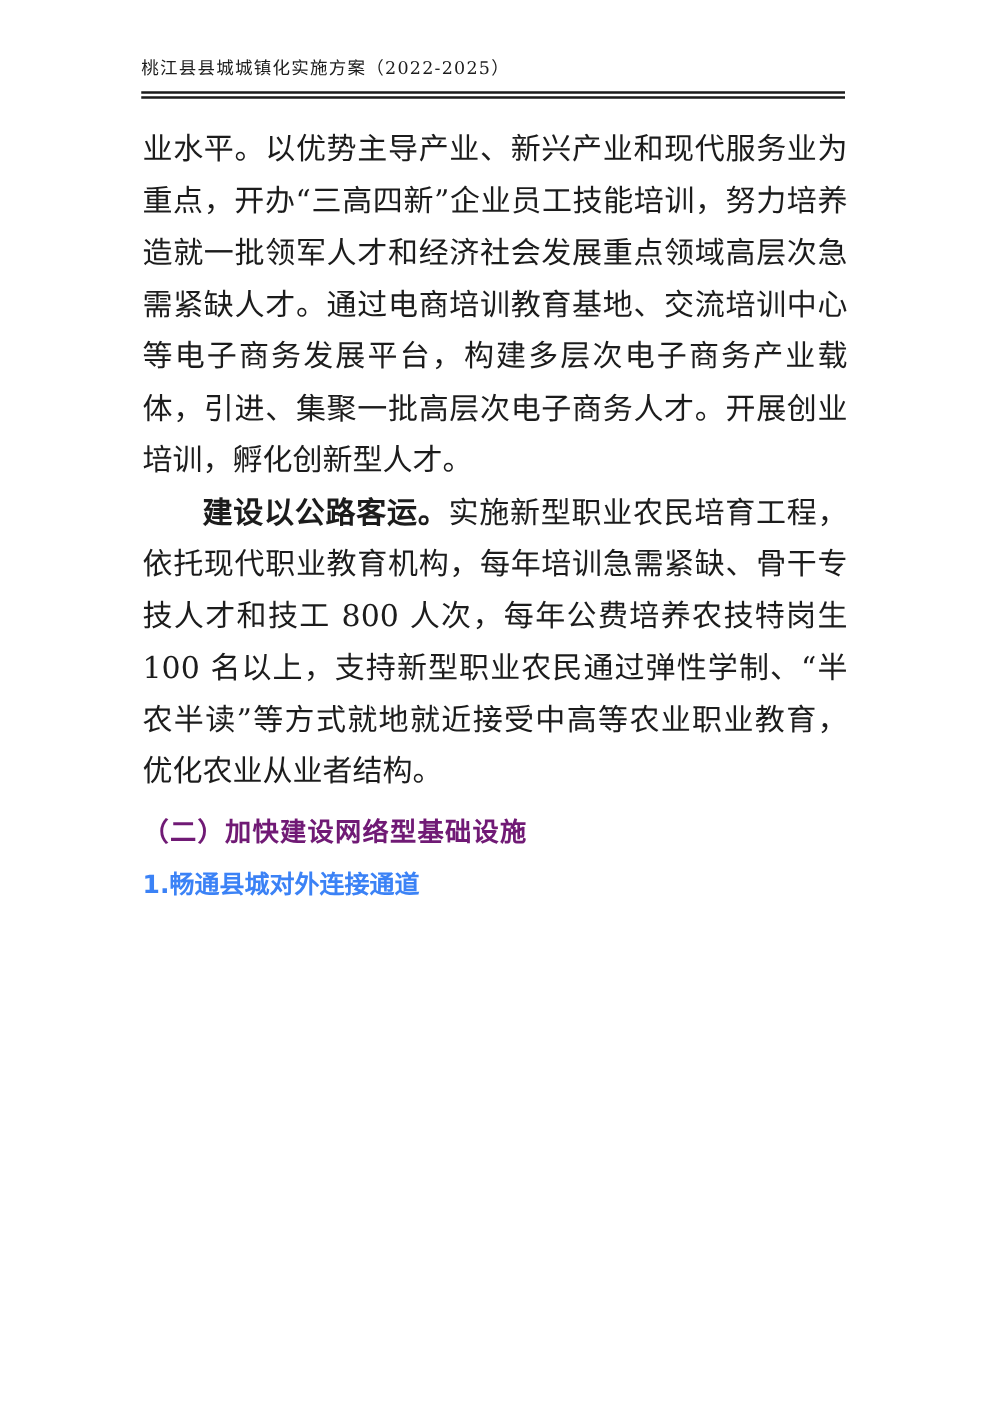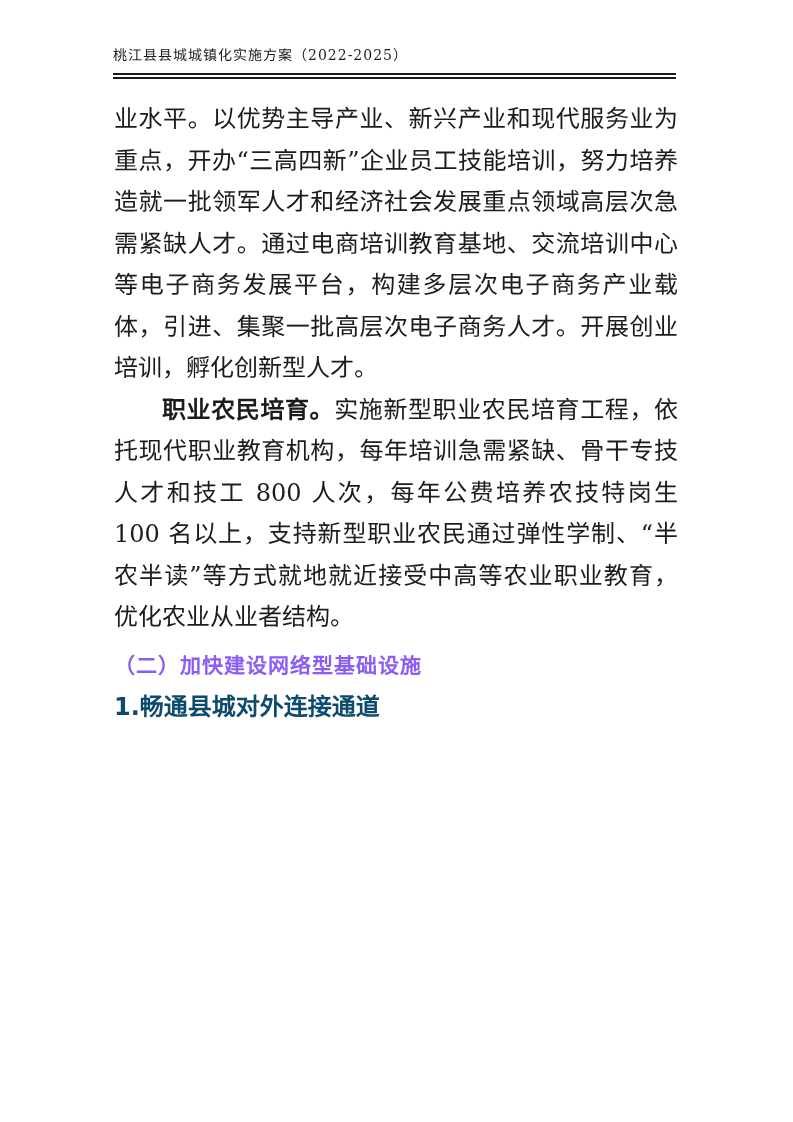--- a/index.html
+++ b/index.html
@@ -59,29 +59,29 @@
     font-family: "DejaVu Sans", "Liberation Sans", sans-serif;
     font-weight: bold;
   }
   .h-sec {
     margin: 11px 0 9px 0;
     font-family: "DejaVu Sans", "Liberation Sans", sans-serif;
     font-weight: bold;
     font-size: 21px;
     line-height: 32px;
     letter-spacing: 1px;
-    color: #8b5cf6;
+    color: #701a75;
   }
   .h-sub {
     margin: 0 0 7px 0;
     font-family: "DejaVu Sans", "Liberation Sans", sans-serif;
     font-weight: bold;
-    font-size: 24px;
+    font-size: 20px;
     line-height: 32px;
-    color: #0c4a6e;
+    color: #3b82f6;
   }
   
   .page-footer {
     position: absolute;
     left: 0;
     right: 0;
     bottom: 44px;
     text-align: center;
   }
   .page-number {
@@ -94,19 +94,19 @@
 
 <div class="page">
 
   <header class="page-header">
     <div class="header-title">桃江县县城城镇化实施方案（2022-2025）</div>
     <div class="header-rule"></div>
   </header>
 
   <main class="doc-body">
       <p class="no-indent"><span class="">业水平。以优势主导产业、新兴产业和现代服务业为重点，开办“三高四新”企业员工技能培训，努力培养造就一批领军人才和经济社会发展重点领域高层次急需紧缺人才。通过电商培训教育基地、交流培训中心等电子商务发展平台，构建多层次电子商务产业载体，引进、集聚一批高层次电子商务人才。开展创业培训，孵化创新型人才。</span></p>
-      <p><span class="lead">职业农民培育。</span><span class="">实施新型职业农民培育工程，依托现代职业教育机构，每年培训急需紧缺、骨干专技人才和技工 800 人次，每年公费培养农技特岗生 100 名以上，支持新型职业农民通过弹性学制、“半农半读”等方式就地就近接受中高等农业职业教育，优化农业从业者结构。</span></p>
+      <p><span class="lead">建设以公路客运。</span><span class="">实施新型职业农民培育工程，依托现代职业教育机构，每年培训急需紧缺、骨干专技人才和技工 800 人次，每年公费培养农技特岗生 100 名以上，支持新型职业农民通过弹性学制、“半农半读”等方式就地就近接受中高等农业职业教育，优化农业从业者结构。</span></p>
       <h2 class="h-sec">（二）加快建设网络型基础设施</h2>
       <h3 class="h-sub">1.畅通县城对外连接通道</h3>
     </main>
 
 
 </div>
 
 </body></html>

